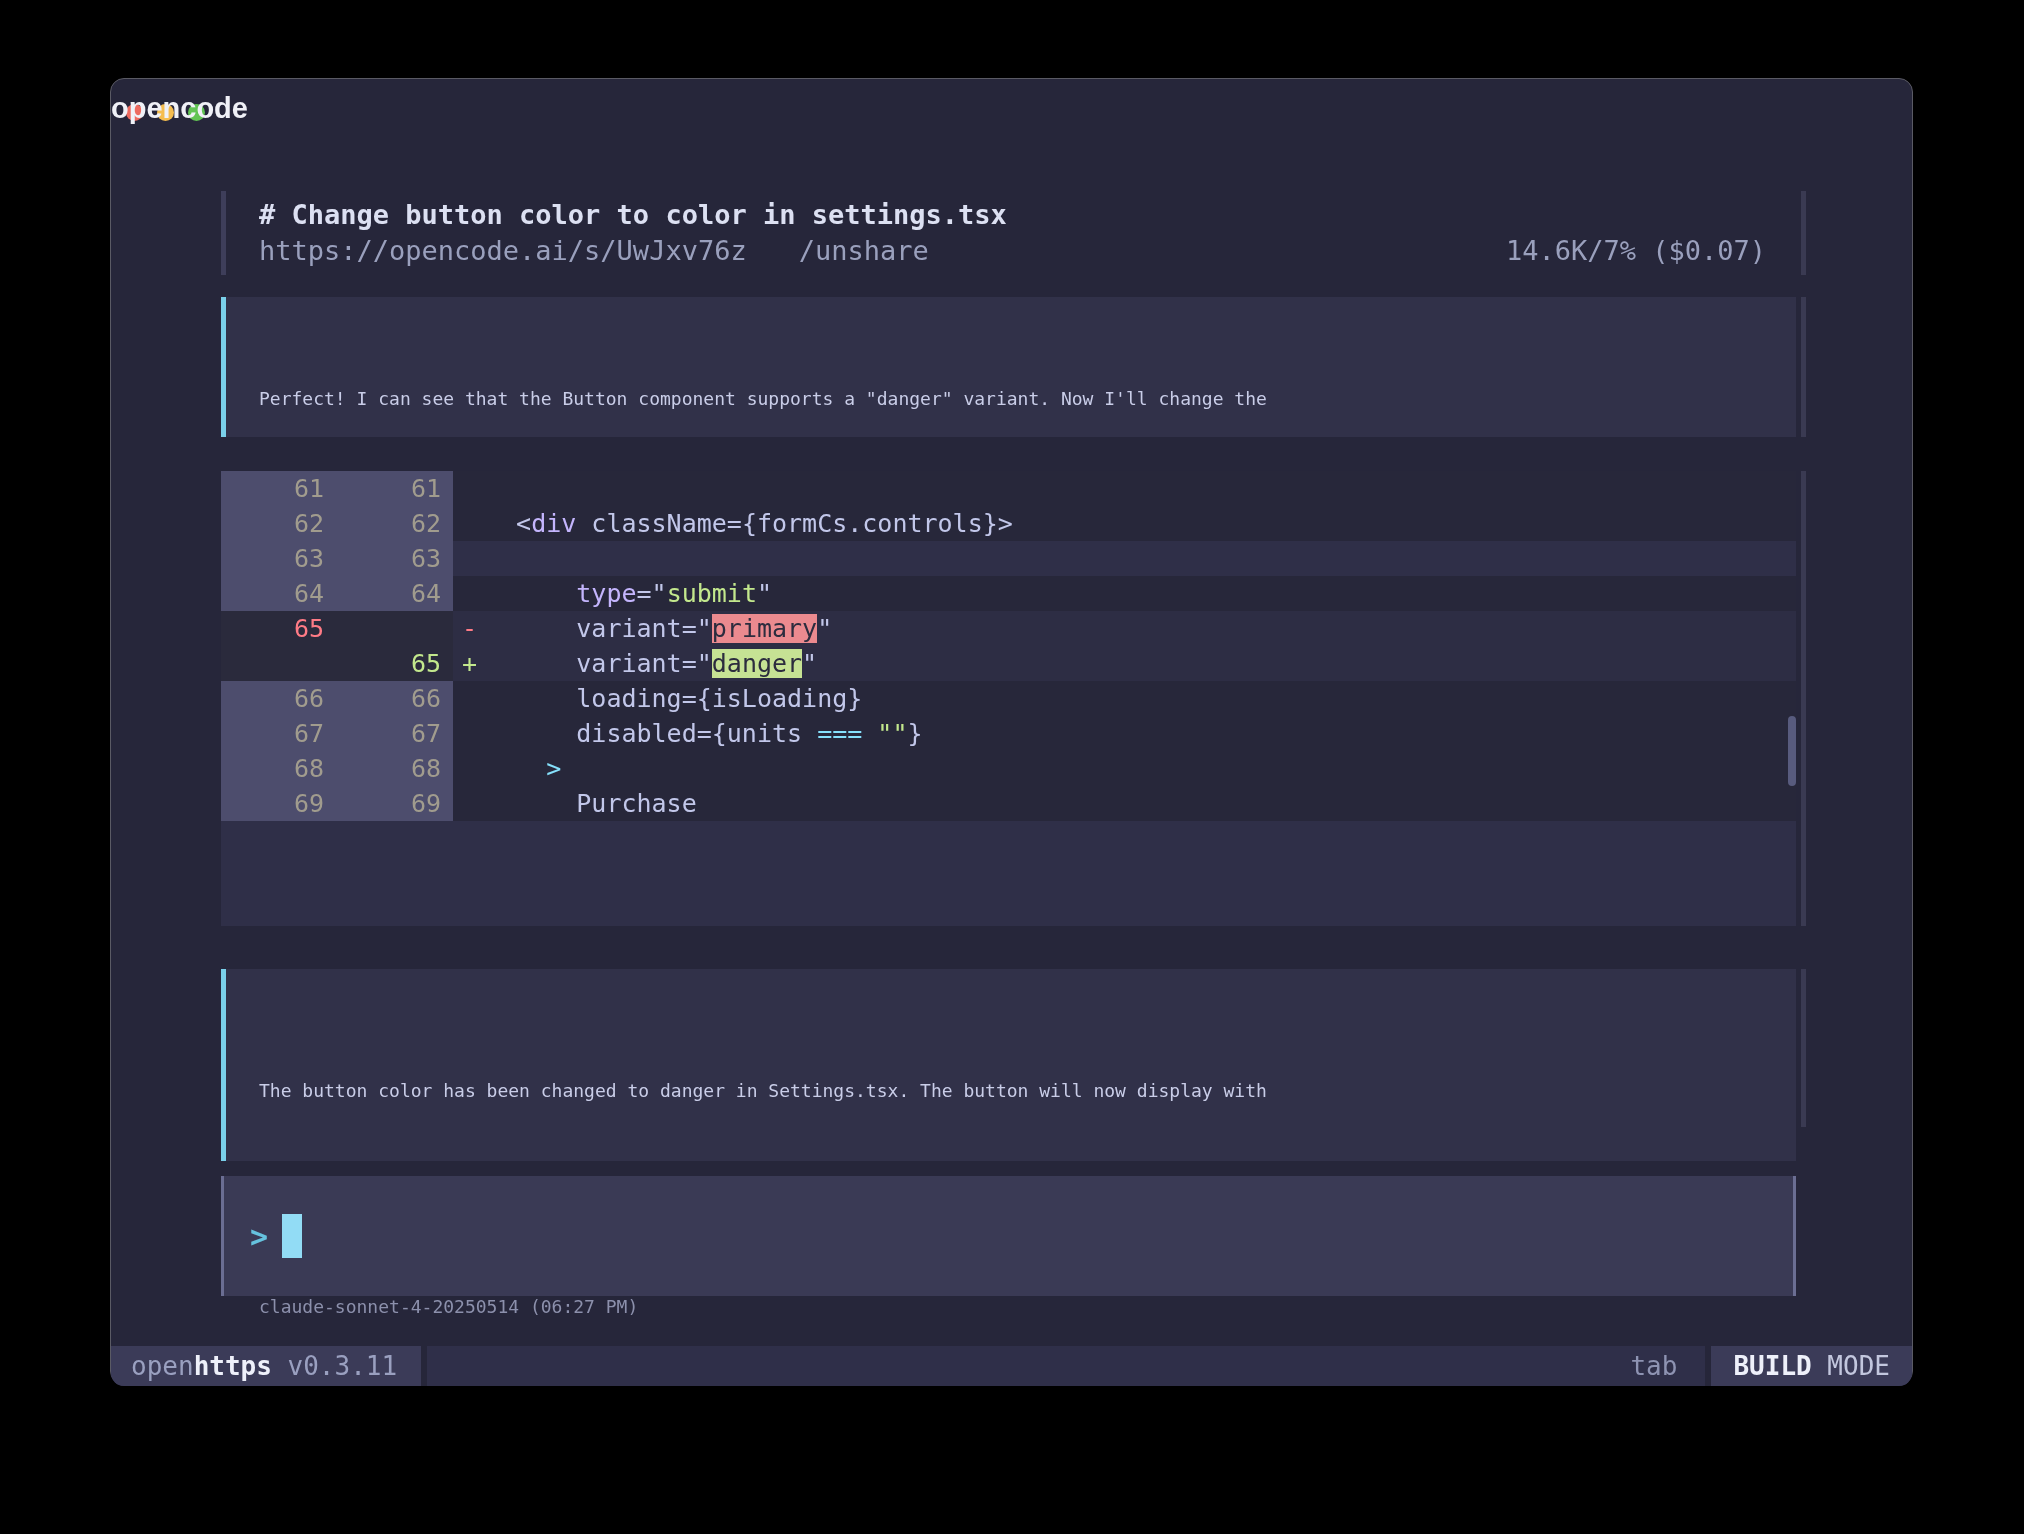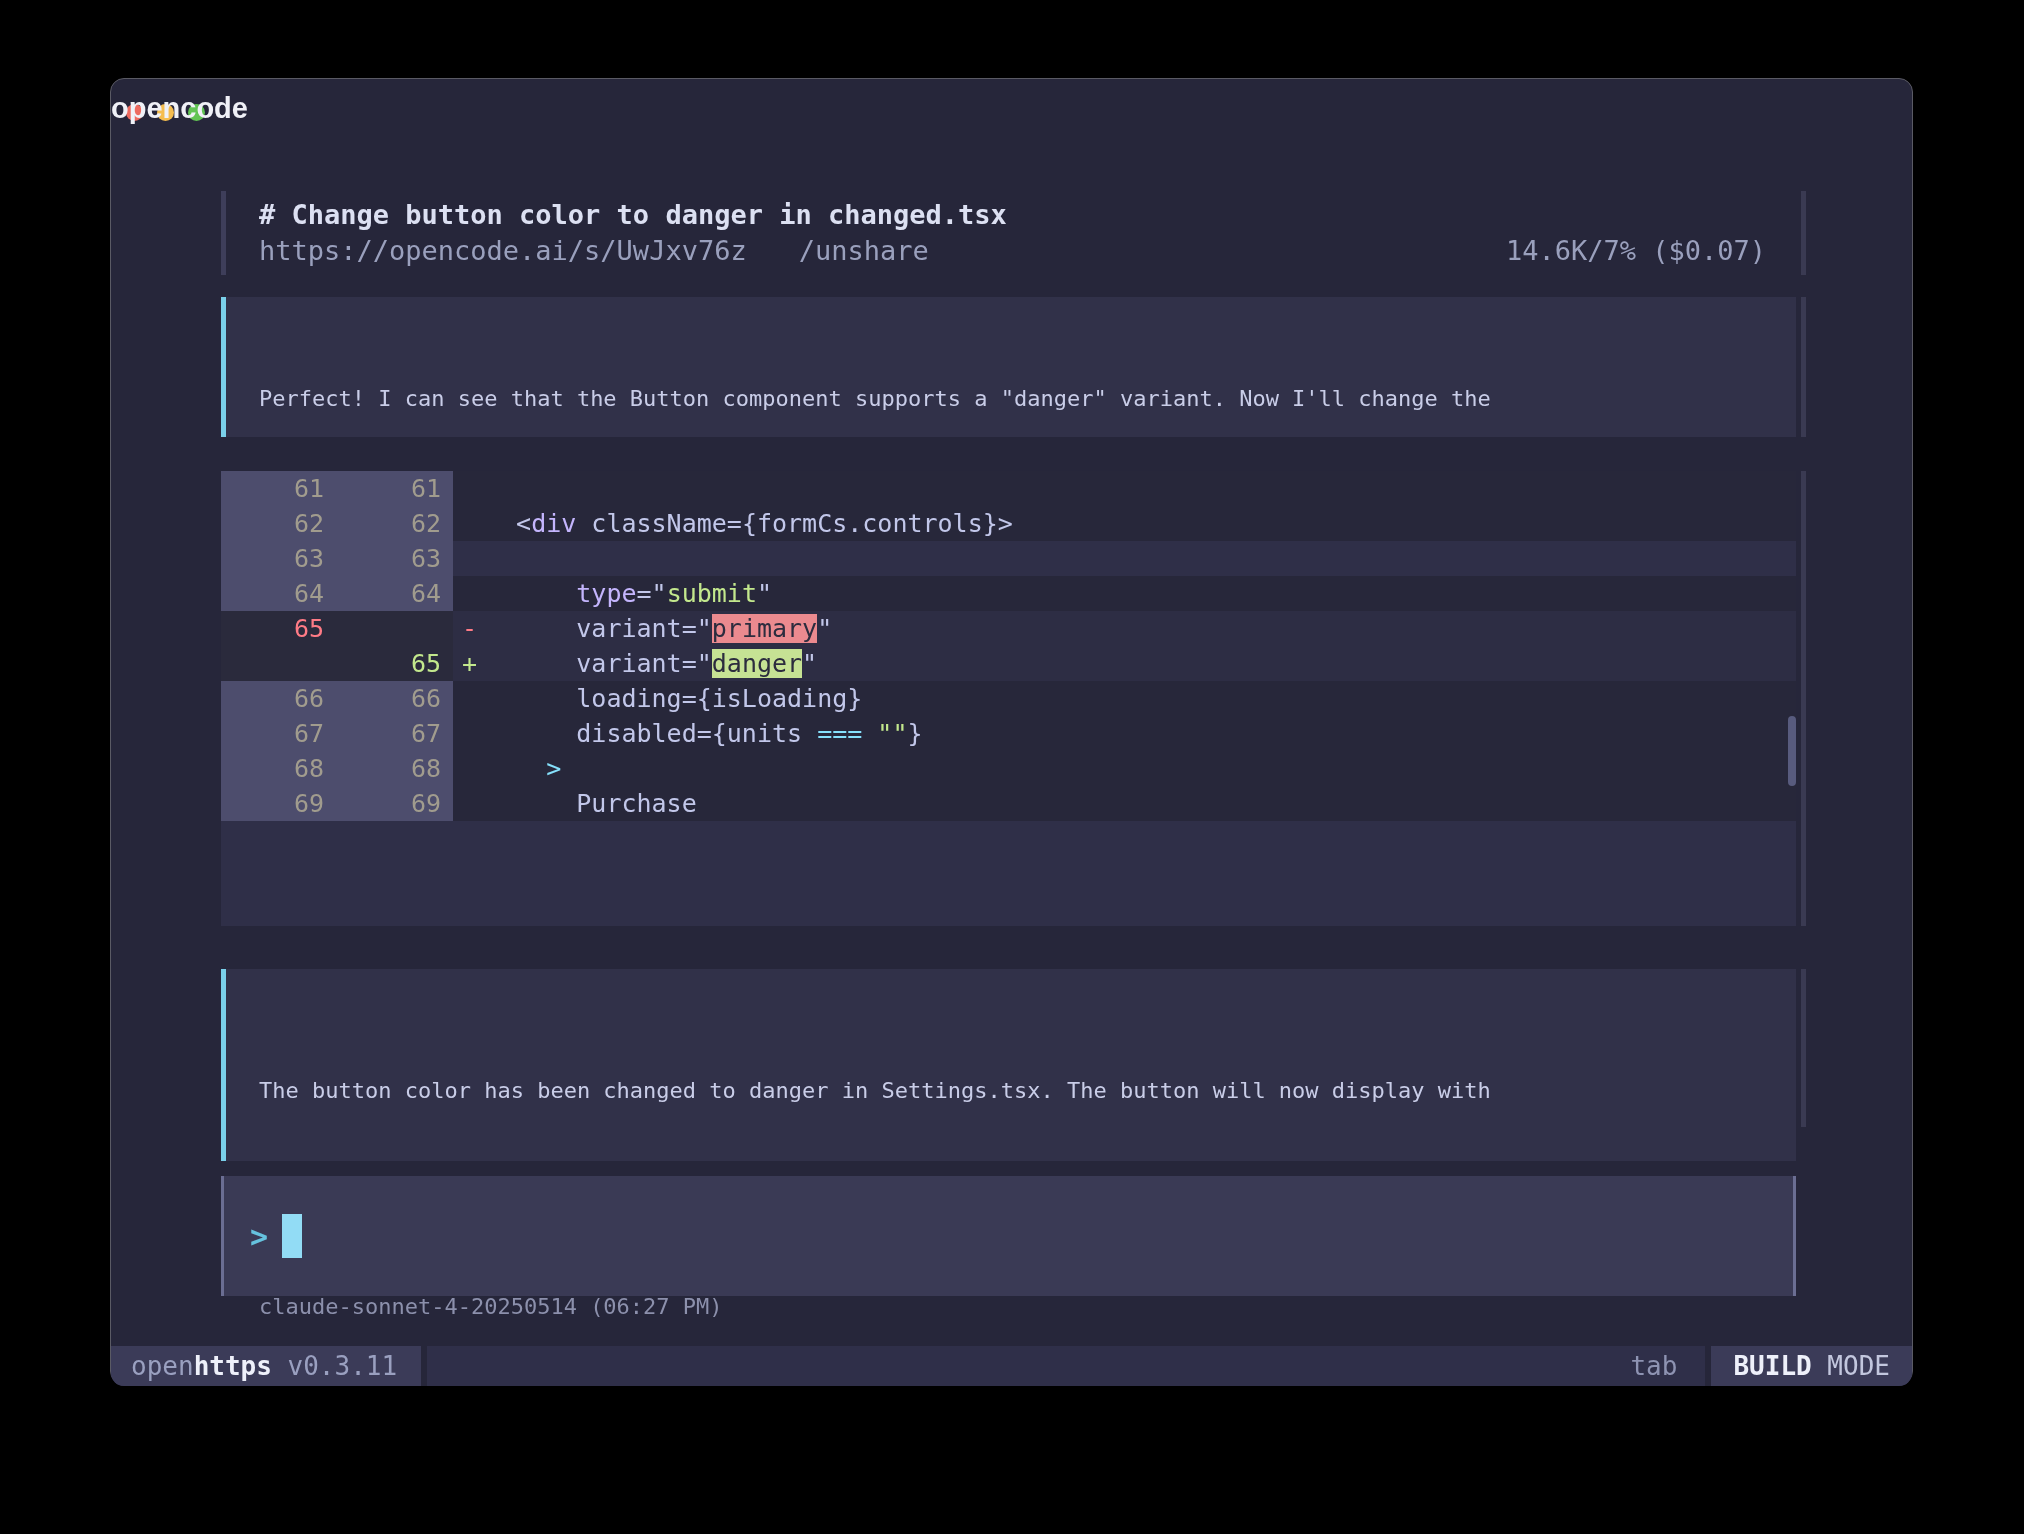--- a/index.html
+++ b/index.html
@@ -27,21 +27,21 @@
   
   .share { top:112px; height:84px; border-left:5px solid #3e3e5a; padding:6px 0 0 33px;
            font-size:27px; line-height:36px; }
   .share .t1 { color:#dce0f2; font-weight:bold; white-space:pre; }
   .share .t2 { display:flex; color:#9aa0bd; white-space:pre; }
   .share .unshare { margin-left:52px; }
   .share .usage { margin-left:auto; margin-right:30px; }
 
   
   .msg { background:#313149; border-left:5px solid #7ad0ea; padding-left:33px;
-         font-size:22px; line-height:36px; color:#c9cde8; white-space:pre; }
+         font-size:18px; line-height:36px; color:#c9cde8; white-space:pre; }
   .msg1 { top:218px; height:140px; padding-top:12px; }
   .msg2 { top:890px; height:192px; padding-top:32px; }
   .msg .meta { color:#8c90ac; }
 
   
   .edit { top:392px; height:455px; background:#2f2f48; }
   .edit-header { height:105px; display:flex; align-items:center; padding-left:38px;
                  color:#aeb2c9; font-size:27px; white-space:pre; }
   .drow { display:flex; height:35px; line-height:35px; font-size:25px; }
   .gut { width:115px; background:#4d4d6d; color:#a19c8e; text-align:right;
@@ -108,21 +108,21 @@
       </div>
       <div class="wtitle">opencode</div>
     </div>
 
     <div class="rail" style="top:112px;height:84px;"></div>
     <div class="rail" style="top:218px;height:140px;"></div>
     <div class="rail" style="top:392px;height:455px;"></div>
     <div class="rail" style="top:890px;height:158px;"></div>
 
     <section class="blk share">
-      <div class="t1"># Change button color to danger in changed.tsx</div>
+      <div class="t1"># Change button color to color in settings.tsx</div>
       <div class="t2">
         <span>https://opencode.ai/s/UwJxv76z</span>
         <span class="unshare">/unshare</span>
         <span class="usage">14.6K/7% ($0.07)</span>
       </div>
     </section>
 
     <section class="blk msg msg1">
       <div>Perfect! I can see that the Button component supports a "danger" variant. Now I'll change the</div>
       <div>button variant from "primary" to "danger" in Settings.tsx:</div>

